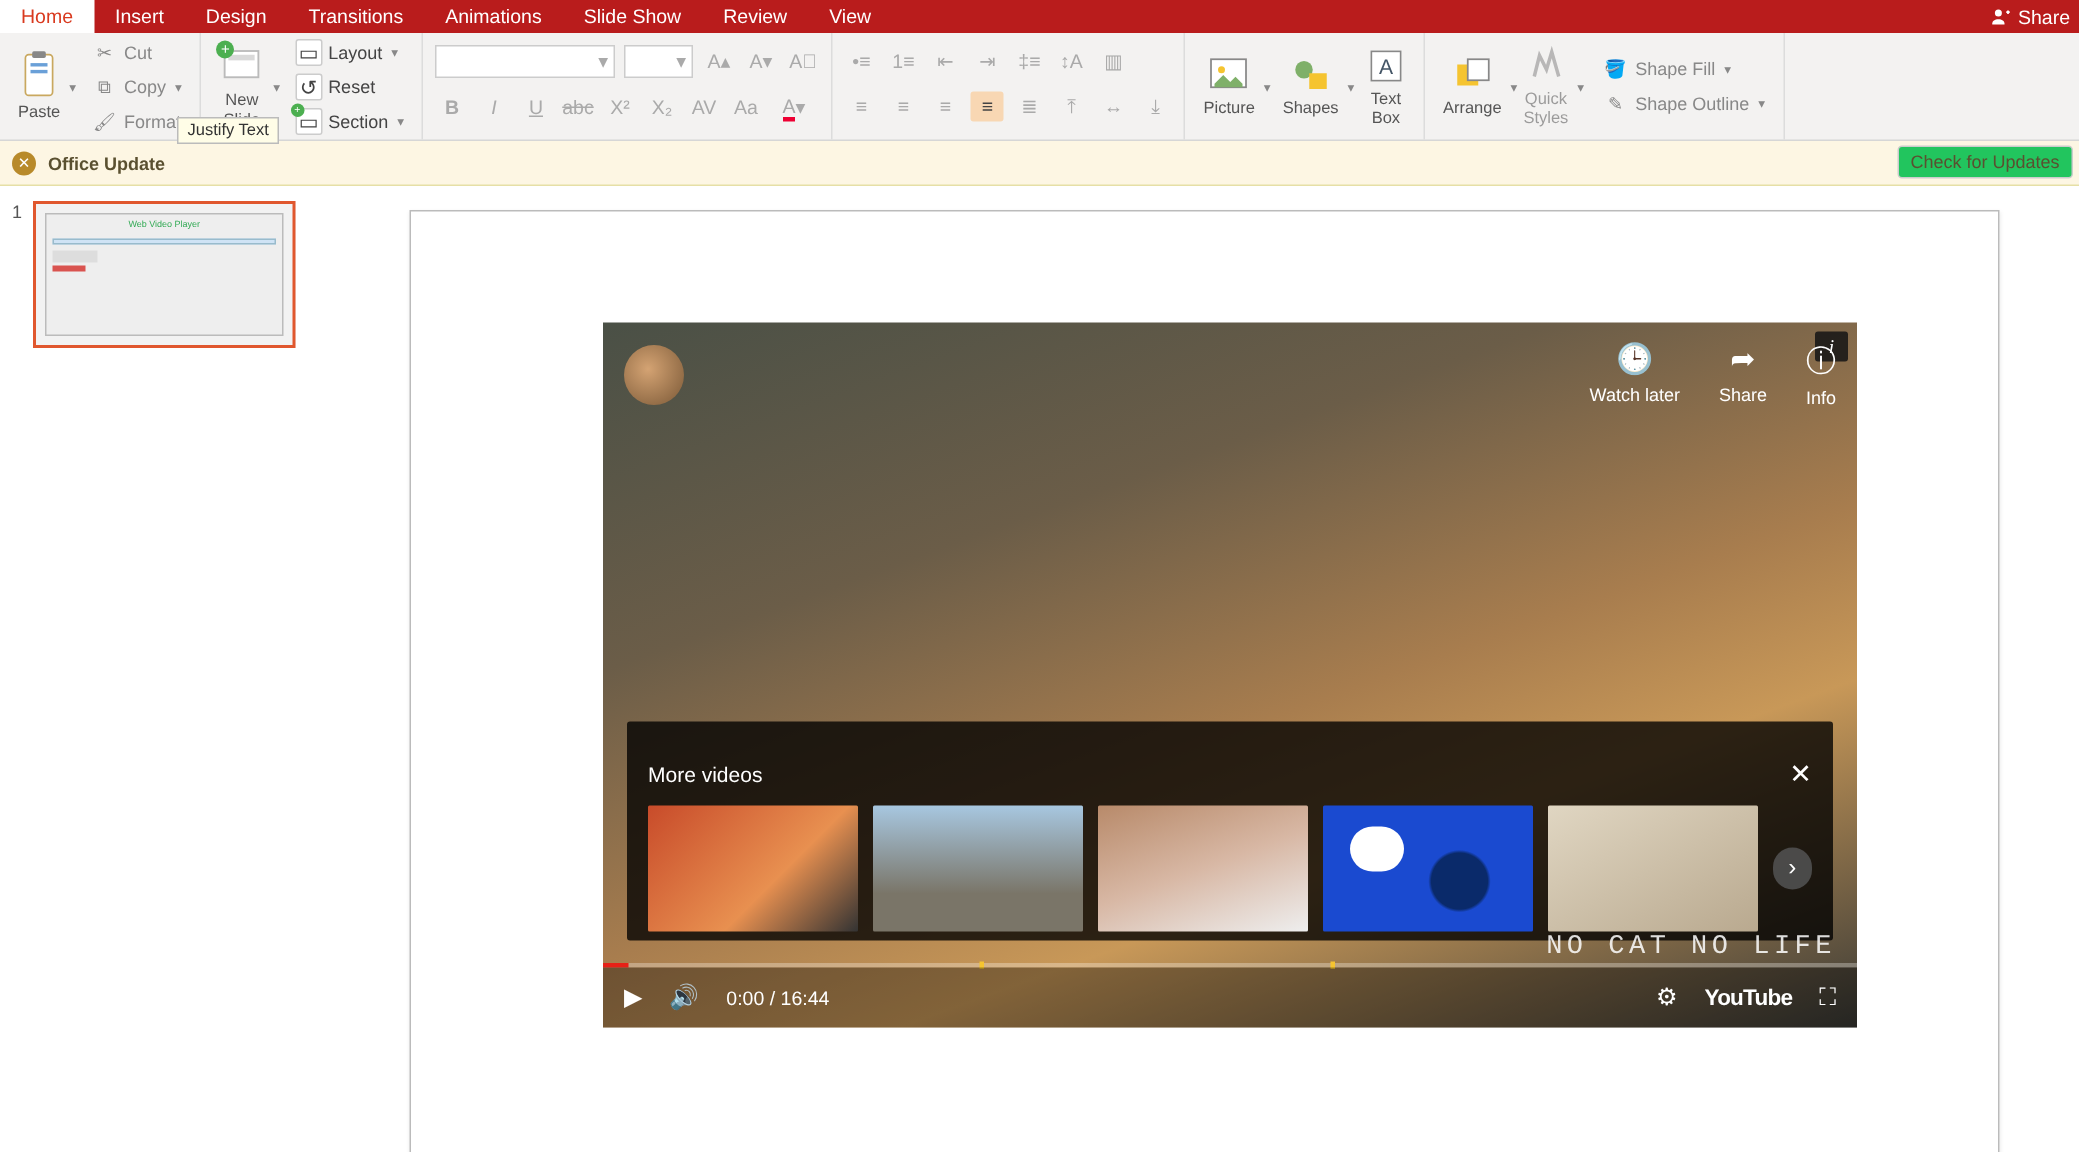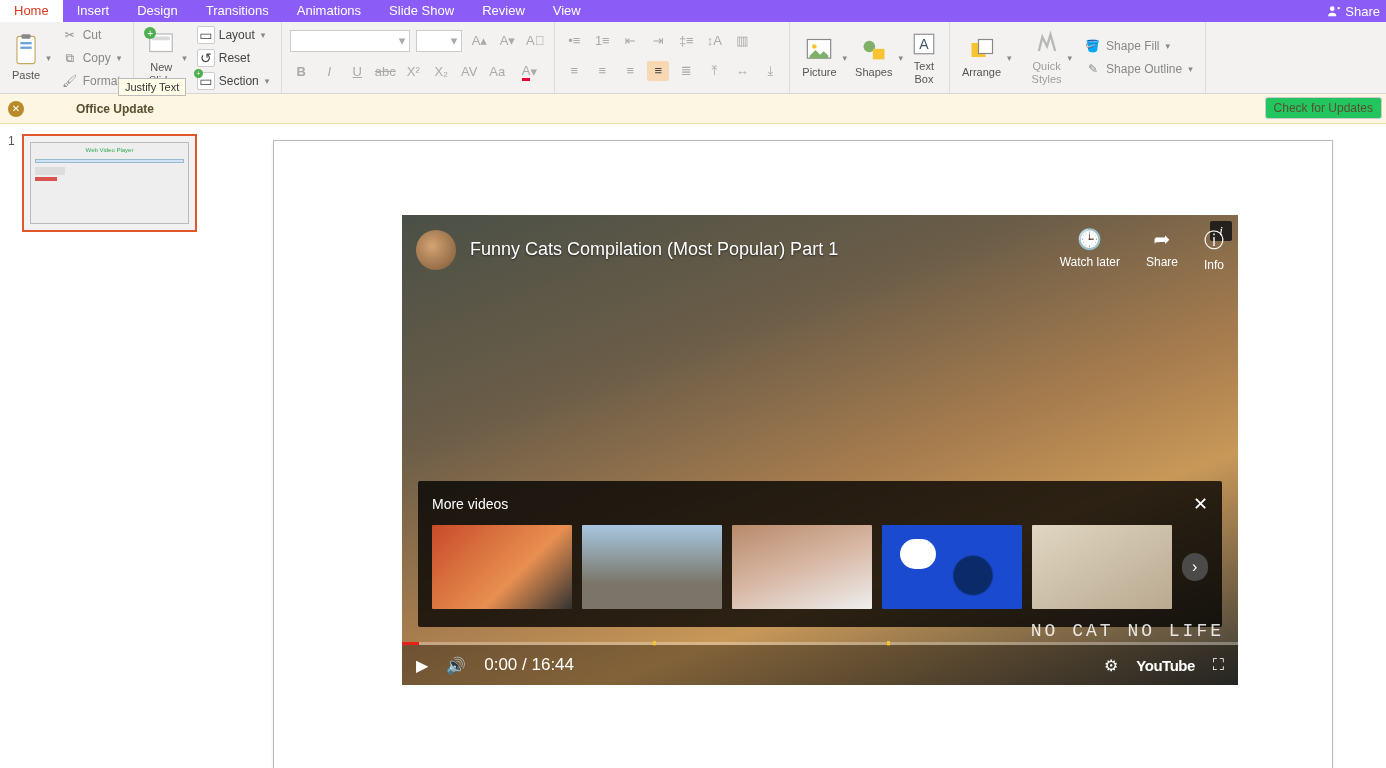--- a/index.html
+++ b/index.html
@@ -1,19 +1,19 @@
 <!DOCTYPE html>
 <html><head>
 <meta charset="utf-8">
 <style>
 * { margin: 0; padding: 0; box-sizing: border-box; font-family: -apple-system, "Segoe UI", Arial, sans-serif; }
 body { width: 1386px; height: 768px; background: #fff; overflow: hidden; font-size: 13px; }
 
 
-.tabbar { background: #8b5cf6; height: 22px; display: flex; align-items: stretch; color: #fff; font-size: 13px; }
+.tabbar { background: #b91c1c; height: 22px; display: flex; align-items: stretch; color: #fff; font-size: 13px; }
 .tab { padding: 3px 14px; cursor: pointer; }
 .tab.active { background: #fff; color: #d93a1f; }
 .tabbar-right { margin-left: auto; display:flex; align-items:center; padding-right:6px; gap:4px; }
 
 
 .ribbon { background: #f3f2f1; height: 72px; border-bottom: 1px solid #d6d6d6; display: flex; align-items: stretch; }
 .group { display: flex; align-items: center; padding: 0 8px; border-right: 1px solid #dcdcdc; position: relative; }
 .vstack { display:flex; flex-direction:column; align-items:center; justify-content:center; gap:2px; padding:0 4px;}
 .vstack .lbl { font-size: 11px; color:#555; text-align:center; line-height:1.1;}
 .btnstack { display:flex; flex-direction:column; gap:3px; }
@@ -26,21 +26,21 @@
 .toolrow { display:flex; gap:6px; margin-bottom:4px; align-items:center;}
 .toolrow .tbtn { width:22px; height:20px; display:flex; align-items:center; justify-content:center; color:#aaa; font-size:13px; border-radius:2px;}
 .toolrow .tbtn.on { background:#f8d7b3; color:#444;}
 
 
 .tooltip { position:absolute; top:78px; left:118px; background:#fffde7; border:1px solid #bbb; padding:2px 6px; font-size:11px; color:#333; z-index:50;}
 
 
 .updatebar { background:#fdf6e3; height:30px; border-bottom:1px solid #e6dfa6; display:flex; align-items:center; padding:0 8px; font-size:12px; color:#5a5030; gap:8px; position:relative;}
 .updatebar .closebtn{ width:16px;height:16px;border-radius:8px;background:#b88a2a;color:#fff;display:flex;align-items:center;justify-content:center;font-size:10px;}
-.updatebar .title{font-weight:bold;margin-left:44px;}
+.updatebar .title{font-weight:bold;}
 .checkbtn { position:absolute; right:4px; top:3px; background:#22c55e; border:1px solid #ccc; border-radius:3px; padding:3px 8px; font-size:12px;}
 
 
 .workspace { display:flex; height: calc(768px - 22px - 72px - 30px); background:#fff;}
 .thumbpane { width:220px; background:#fff; padding:10px 8px; }
 .thumbwrap { display:flex; gap:6px;}
 .thumbnum { font-size:12px; color:#555; width:8px;}
 .thumb { width:175px; height:98px; border:2px solid #e0572e; background:#f2f2f2; padding:6px; position:relative;}
 .thumb-inner { background:#eee; width:100%; height:100%; border:1px solid #bbb; font-size:5px; color:#555; padding:4px;}
 .thumb-title{ text-align:center; color:#3a5; font-size:6px;}
@@ -51,35 +51,35 @@
 
 .video { position:absolute; left:128px; top:74px; width:836px; height:470px; background:linear-gradient(160deg,#4a5046 0%, #6b5d48 30%, #a87d4e 55%, #c89858 70%, #3a3a36 100%); }
 .vid-top { position:absolute; top:12px; left:14px; right:14px; display:flex; align-items:center; gap:14px; color:#fff; }
 .vid-avatar{ width:40px;height:40px;border-radius:20px;background:radial-gradient(circle at 40% 40%, #d4a373, #7a5836);}
 .vid-title{ font-size:18px; text-shadow:0 1px 2px rgba(0,0,0,.6);}
 .vid-top-right{margin-left:auto; display:flex; gap:26px;}
 .vid-act{ display:flex; flex-direction:column; align-items:center; gap:4px; font-size:12px;}
 .vid-act .ic{font-size:20px;}
 .info-badge{position:absolute; top:6px; right:6px; width:22px;height:20px;background:rgba(20,20,20,.85);color:#fff;display:flex;align-items:center;justify-content:center;font-family:serif;font-style:italic;font-size:13px;border-radius:2px;}
 
-.morevideos { position:absolute; left:16px; right:16px; top:266px; height:146px; background:rgba(0,0,0,0.78); border-radius:2px; padding:12px 14px 10px;}
+.morevideos { position:absolute; left:16px; right:16px; top:266px; height:146px; background:rgba(0,0,0,0.78); border-radius:2px; padding:24px 14px 10px;}
 .mv-head{ color:#fff; font-size:14px; margin-bottom:10px; display:flex; justify-content:space-between; align-items:center;}
 .mv-close{ font-size:18px; cursor:pointer;}
 .mv-row{ display:flex; gap:10px; align-items:center;}
 .mv-thumb{ width:148px; height:84px; border-radius:1px;}
 .mv-next{ width:28px;height:28px;border-radius:14px;background:rgba(80,80,80,.9);color:#fff;display:flex;align-items:center;justify-content:center;font-size:16px;margin-left:auto;}
 
 .watermark{position:absolute; right:14px; bottom:44px; color:rgba(255,255,255,.85); font-size:18px; letter-spacing:3px; font-weight:300;font-family:Liberation Mono, monospace;}
 
 .controls{ position:absolute; left:0; right:0; bottom:0; height:40px; background:rgba(0,0,0,.35); display:flex; align-items:center; padding:0 14px; gap:18px; color:#fff;}
 .progress{ position:absolute; left:0; right:0; bottom:40px; height:3px; background:rgba(255,255,255,.3);}
 .progress .buf{position:absolute;left:0;top:0;height:100%;width:2%;background:#e62117;}
 .progress .mark{position:absolute;top:-1px;width:3px;height:5px;background:#f5c430;}
 .ctrl-ic{font-size:16px;}
-.timecode{font-size:17px;}
+.timecode{font-size:13px;}
 .controls .right{margin-left:auto;display:flex;align-items:center;gap:18px;}
 .ytlogo{font-weight:bold;font-size:15px;letter-spacing:-0.5px;}
 
 svg{display:block;}
 </style>
 </head>
 <body>
 
 <div class="tabbar">
   <div class="tab active">Home</div>
@@ -243,21 +243,21 @@
 
   <div class="group">
     <div class="vstack">
       <svg width="30" height="28" viewBox="0 0 24 24">
           <rect x="3" y="6" width="12" height="12" fill="#f5c430"></rect>
           <rect x="9" y="3" width="12" height="12" fill="#fff" stroke="#888"></rect>
         </svg>
       <span class="lbl">Arrange</span>
     </div>
     <span class="dropdown-caret">▾</span>
-    <div class="vstack" style="margin-left:16px;opacity:.55">
+    <div class="vstack" style="margin-left:0;opacity:.55">
       <svg width="28" height="28" viewBox="0 0 24 24">
           <path d="M5 18l3-12 4 8 3-10 4 14" stroke="#888" fill="none" stroke-width="2"></path>
         </svg>
       <span class="lbl" style="white-space:pre">Quick
 Styles</span>
     </div>
     <span class="dropdown-caret">▾</span>
     <div class="btnstack" style="margin-left:8px">
       <div class="smallbtn">
           <span class="iconplain">🪣</span>
@@ -297,21 +297,20 @@
     </div>
   </div>
 
   <div class="canvas-area">
     <div class="slide">
 
       <div class="video">
         <div class="info-badge">i</div>
         <div class="vid-top">
           <div class="vid-avatar"></div>
-          <div class="vid-title">Funny Cats Compilation (Most Popular) Part 1</div>
           <div class="vid-top-right">
             <div class="vid-act">
                 <span class="ic">🕒</span>
                 <span>Watch later</span>
               </div>
             <div class="vid-act">
                 <span class="ic">➦</span>
                 <span>Share</span>
               </div>
             <div class="vid-act">

